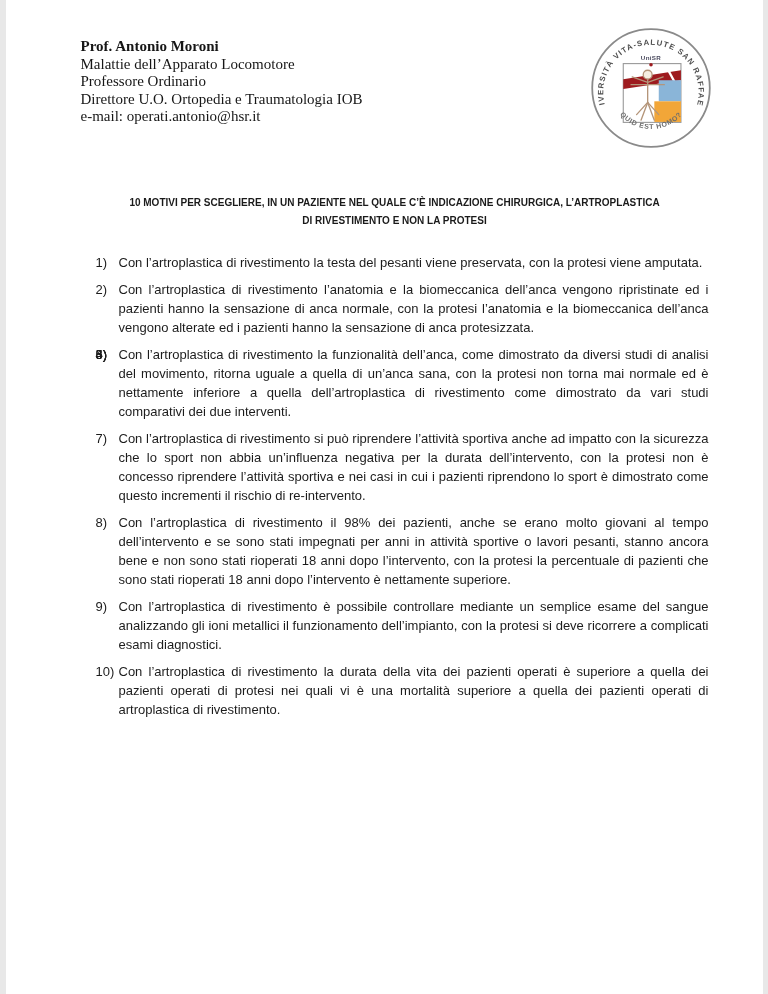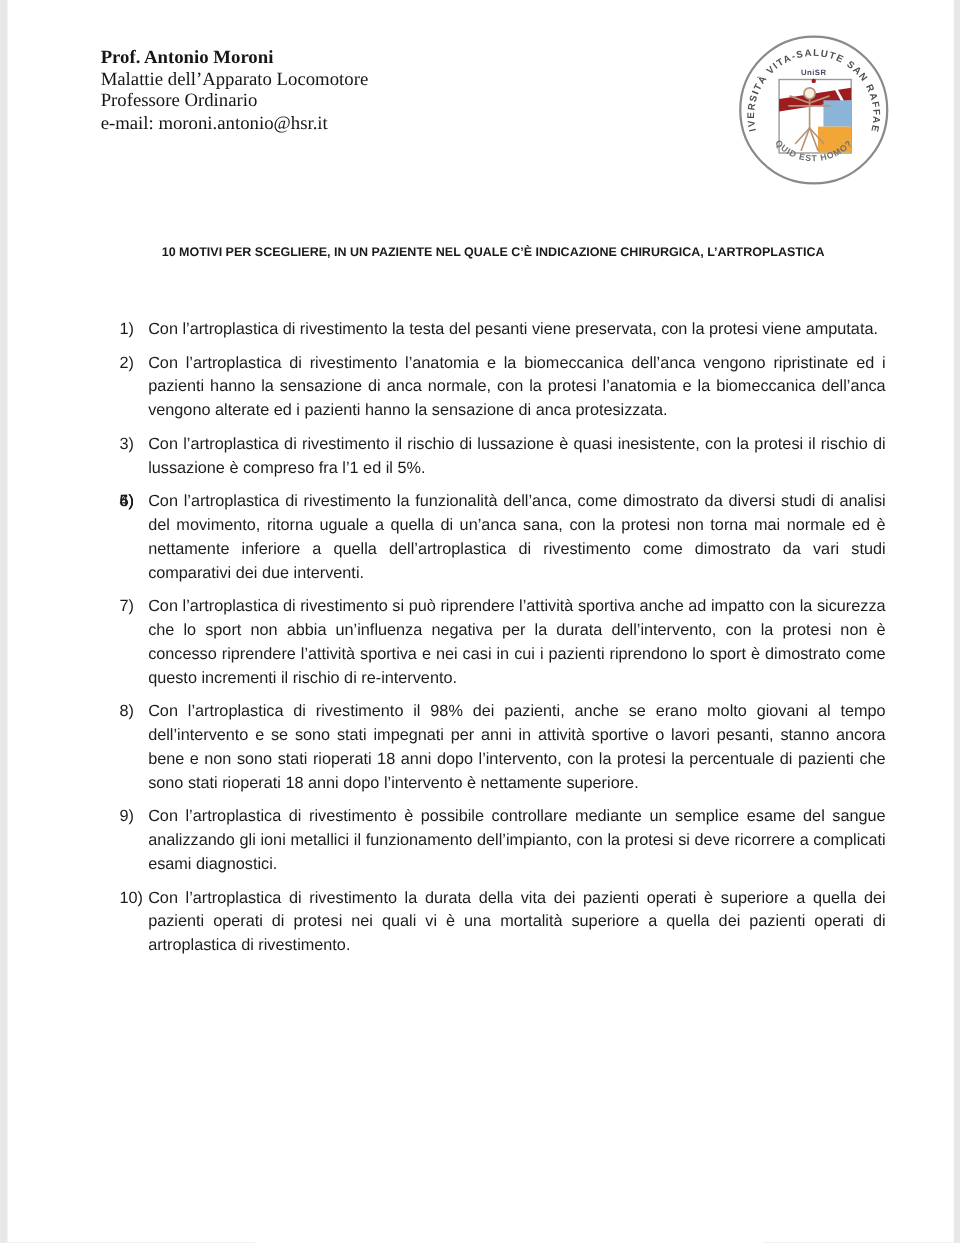--- a/index.html
+++ b/index.html
@@ -57,21 +57,22 @@
 </style>
 </head>
 <body>
 
 <div class="page">
 
   <header class="letterhead">
     <div class="lh-name">Prof. Antonio Moroni</div>
     <div>Malattie dell’Apparato Locomotore</div>
     <div>Professore Ordinario</div>
-    <div>e-mail: moroni.antonio@hsr.it</div>
+    <div>Direttore U.O. Ortopedia e Traumatologia IOB</div>
+    <div>e-mail: operati.antonio@hsr.it</div>
   </header>
 
   <div class="logo">
     <svg viewBox="0 0 110 110">
 
       <circle cx="55" cy="55" r="53" fill="#ffffff" stroke="#8a8a8a" stroke-width="1.6"></circle>
 
       <rect x="30" y="33" width="52" height="53" fill="#ffffff" stroke="#9a9a9a" stroke-width="1"></rect>
 
       <polygon points="30,47 82,39 82,48 30,56" fill="#9e1b1f"></polygon>
@@ -104,34 +105,34 @@
         <textPath href="#arcTop" startOffset="50%" text-anchor="middle">UNIVERSITÀ VITA-SALUTE SAN RAFFAELE</textPath>
       </text>
       <text class="ring-text-bottom">
         <textPath href="#arcBottom" startOffset="50%" text-anchor="middle">QUID EST HOMO?</textPath>
       </text>
     </svg>
   </div>
 
   <h1 class="doc-title">
     <div>10 MOTIVI PER SCEGLIERE, IN UN PAZIENTE NEL QUALE C’È INDICAZIONE CHIRURGICA, L’ARTROPLASTICA</div>
+    <div>DI RIVESTIMENTO E NON LA PROTESI</div>
   </h1>
 
   <ol class="motivi">
     <li>
       <span class="num">1)</span>
       <span>Con l’artroplastica di rivestimento la testa del pesanti viene preservata, con la protesi viene amputata.</span>
     </li>
     <li>
       <span class="num">2)</span>
       <span>Con l’artroplastica di rivestimento l’anatomia e la biomeccanica dell’anca vengono ripristinate ed i pazienti hanno la sensazione di anca normale, con la protesi l’anatomia e la biomeccanica dell’anca vengono alterate ed i pazienti hanno la sensazione di anca protesizzata.</span>
     </li>
     <li>
       <span class="num">3)</span>
-      <span>Con l’artroplastica di rivestimento il rischio di lussazione è quasi inesistente, con la protesi il rischio di lussazione è compreso fra l’1 ed il 5%.</span>
     </li>
     <li>
       <span class="num">4)</span>
     </li>
     <li>
       <span class="num">5)</span>
     </li>
     <li>
       <span class="num">6)</span>
       <span>Con l’artroplastica di rivestimento la funzionalità dell’anca, come dimostrato da diversi studi di analisi del movimento, ritorna uguale a quella di un’anca sana, con la protesi non torna mai normale ed è nettamente inferiore a quella dell’artroplastica di rivestimento come dimostrato da vari studi comparativi dei due interventi.</span>

